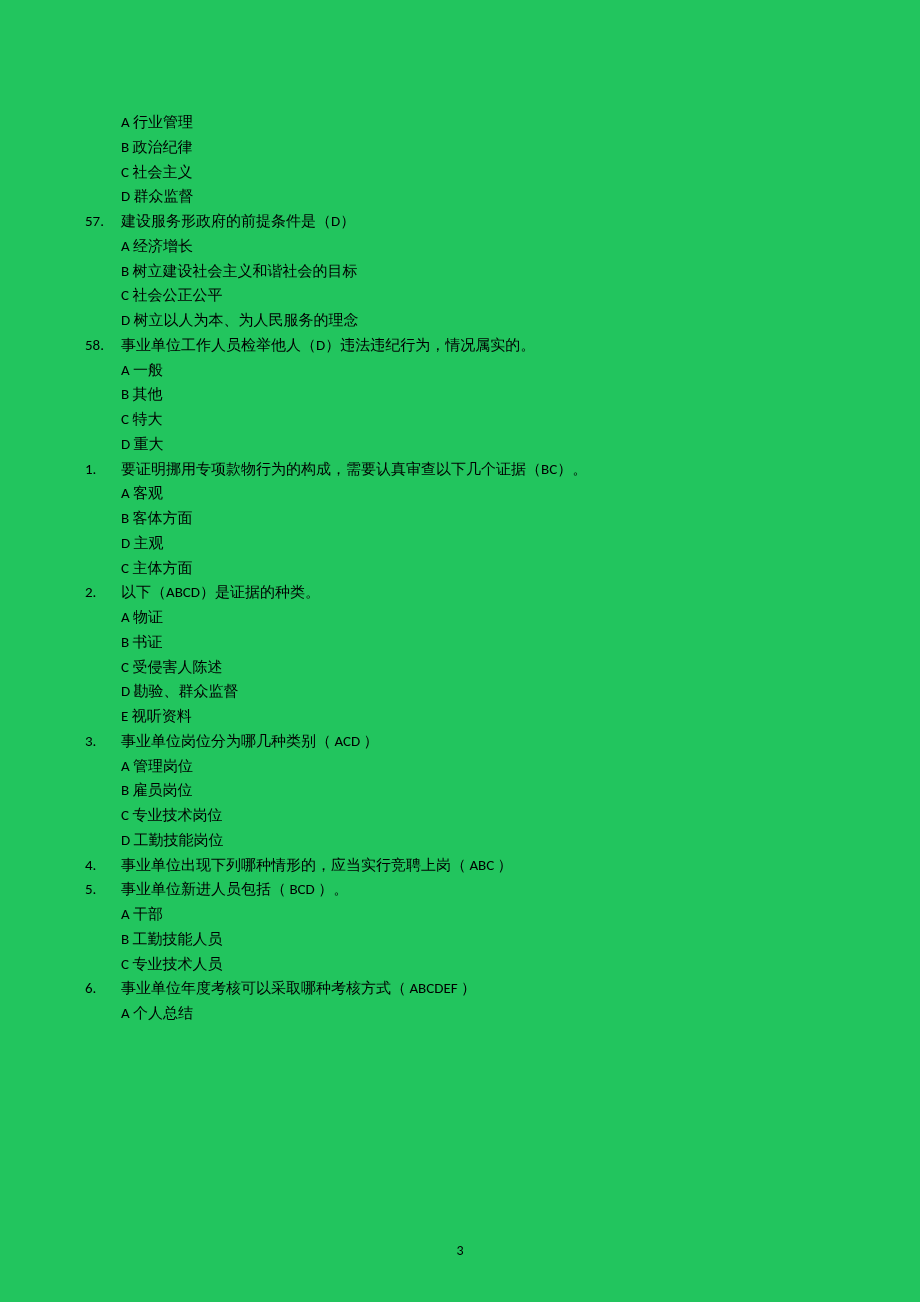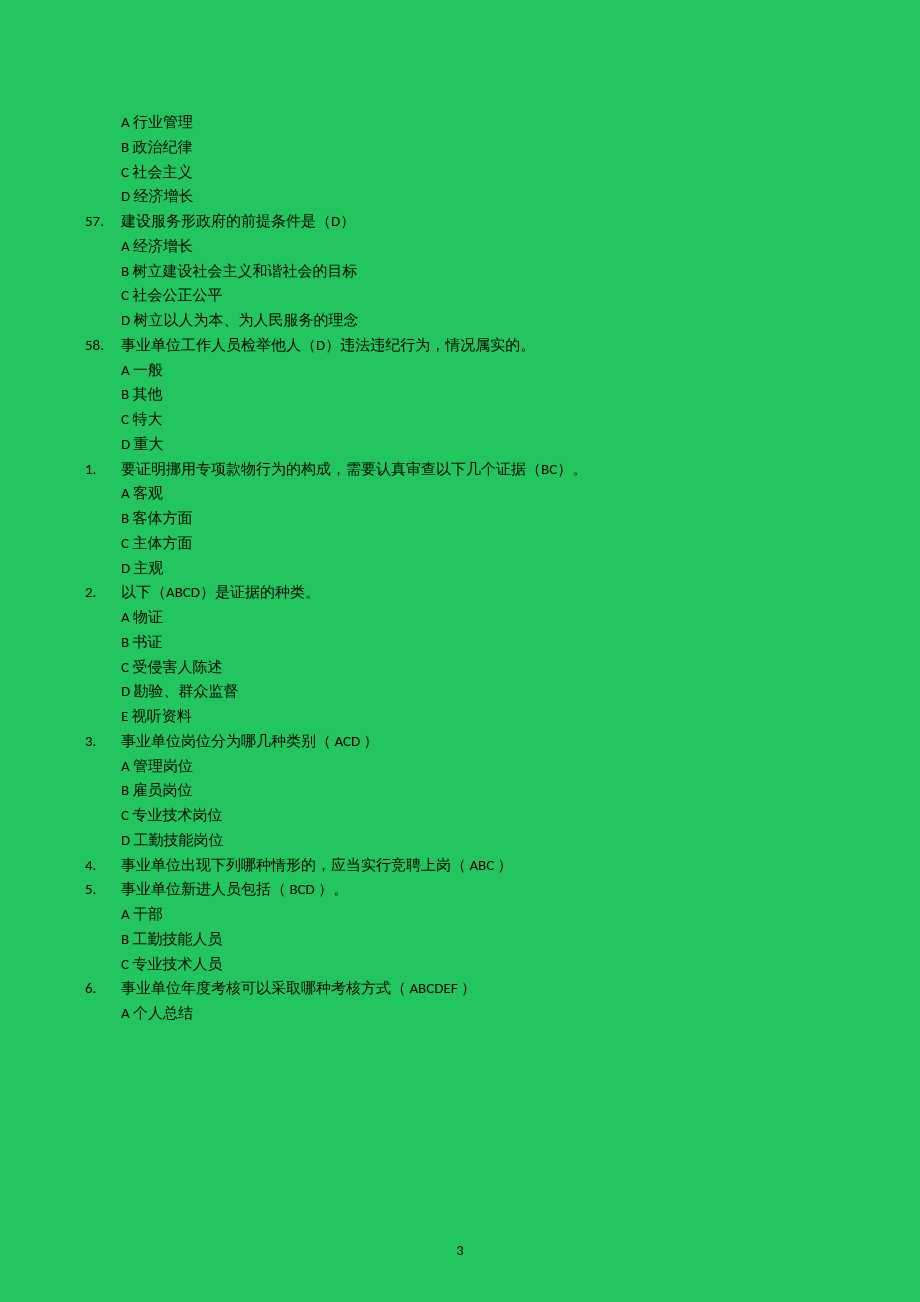--- a/index.html
+++ b/index.html
@@ -51,21 +51,21 @@
 </style>
 </head>
 <body>
 
 <div class="page">
 
   <div class="options-block">
     <span class="option-line">A 行业管理</span>
     <span class="option-line">B 政治纪律</span>
     <span class="option-line">C 社会主义</span>
-    <span class="option-line">D 经济增长</span>
+    <span class="option-line">D 群众监督</span>
   </div>
 
   <div class="q-row">
     <div class="q-num">57.</div>
     <div class="q-text">建设服务形政府的前提条件是（D）</div>
   </div>
   <div class="options-block">
     <span class="option-line">A 经济增长</span>
     <span class="option-line">B 树立建设社会主义和谐社会的目标</span>
     <span class="option-line">C 社会公正公平</span>
@@ -84,22 +84,22 @@
   </div>
 
 
   <div class="q-row">
     <div class="q-num">1.</div>
     <div class="q-text">要证明挪用专项款物行为的构成，需要认真审查以下几个证据（BC）。</div>
   </div>
   <div class="options-block">
     <span class="option-line">A 客观</span>
     <span class="option-line">B 客体方面</span>
+    <span class="option-line">D 主观</span>
     <span class="option-line">C 主体方面</span>
-    <span class="option-line">D 主观</span>
   </div>
 
   <div class="q-row">
     <div class="q-num">2.</div>
     <div class="q-text">以下（ABCD）是证据的种类。</div>
   </div>
   <div class="options-block">
     <span class="option-line">A 物证</span>
     <span class="option-line">B 书证</span>
     <span class="option-line">C 受侵害人陈述</span>

